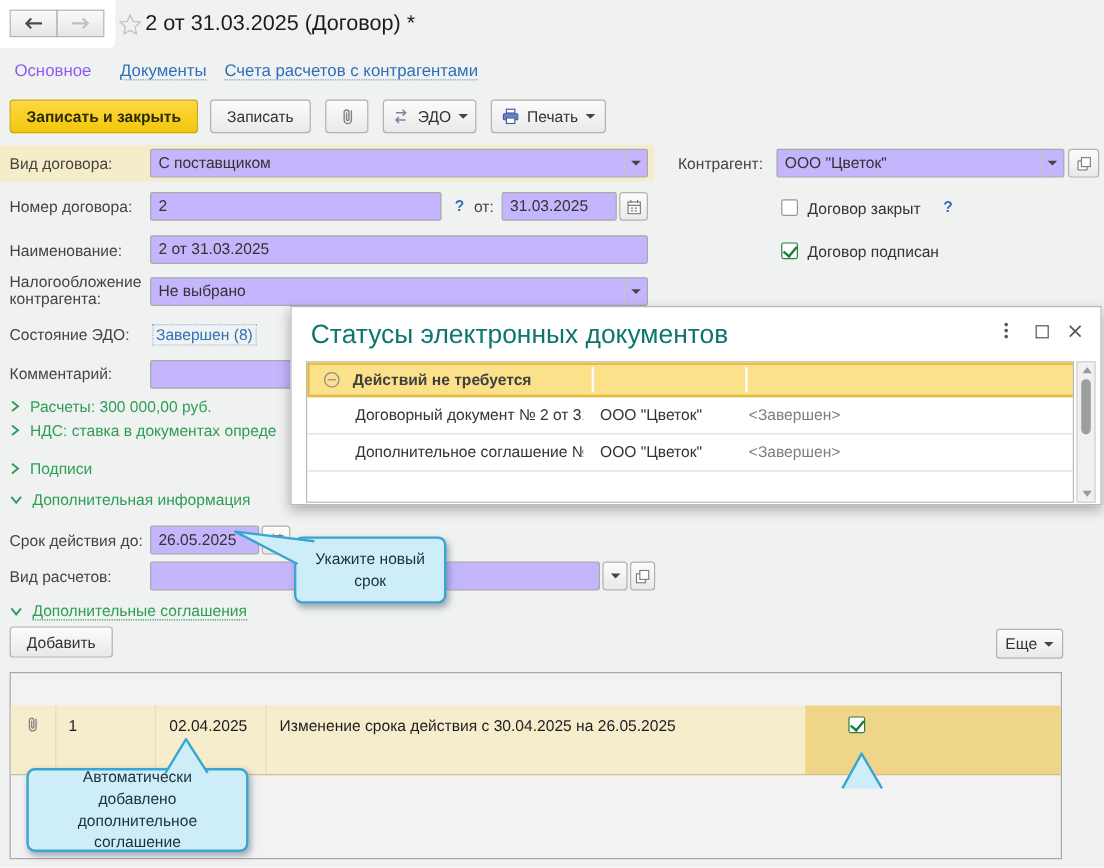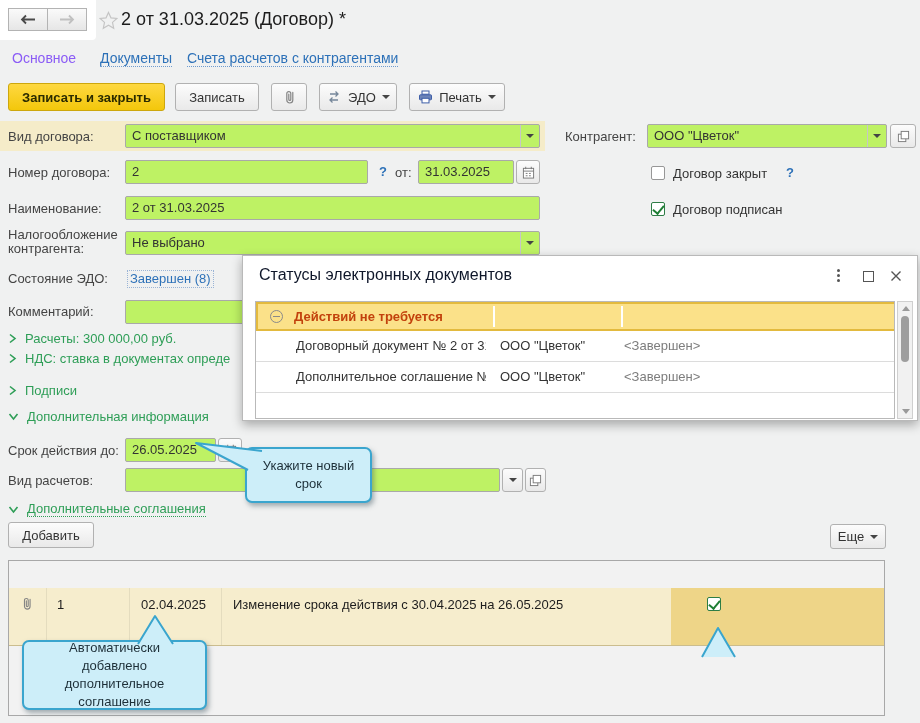--- a/index.html
+++ b/index.html
@@ -1,21 +1,21 @@
 <!DOCTYPE html>
 <html><head>
 <meta charset="utf-8">
 <style>
   html,body{margin:0;padding:0;}
   .app{position:relative;width:920px;height:723px;background:#f0f1f1;overflow:hidden;
        font-family:"Liberation Sans",sans-serif;font-size:13px;color:#333;}
 
   
   .lbl{position:absolute;color:#444;white-space:nowrap;}
-  .input{position:absolute;background:#bef264;border:1px solid #a9a9a9;border-radius:2px;
+  .input{position:absolute;background:#c4b5fd;border:1px solid #a9a9a9;border-radius:2px;
          line-height:22px;height:24px;box-sizing:border-box;padding:0 6px;white-space:nowrap;overflow:hidden;}
   .btn{position:absolute;background:linear-gradient(#fcfcfc,#e9e9e9);border:1px solid #b1b1b1;
        border-radius:3px;box-sizing:border-box;display:flex;align-items:center;justify-content:center;
        gap:6px;color:#333;cursor:default;}
   .btn-primary{background:linear-gradient(#fed841,#f3c70b);border:1px solid #cda70d;font-weight:bold;color:#2b2b00;}
   .dd-arrow{width:0;height:0;border-left:4px solid transparent;border-right:4px solid transparent;border-top:4px solid #444;}
   .combo-arrow{position:absolute;right:0;top:0;bottom:0;width:18px;border-left:1px solid #c6c6c6;
                display:flex;align-items:center;justify-content:center;}
   .checkbox{position:absolute;width:14px;height:14px;background:#fff;border:1px solid #979797;border-radius:2px;box-sizing:border-box;}
   .tick{position:absolute;left:3px;top:0px;width:5px;height:9px;border-right:2px solid #1e7e34;border-bottom:2px solid #1e7e34;transform:rotate(40deg);}
@@ -33,27 +33,27 @@
   .tab{position:absolute;top:50px;font-size:14px;white-space:nowrap;}
   .tab-active{color:#8b5cf6;}
   .tab-link{color:#2d71b8;border-bottom:1px dotted #6d9bd0;}
 
   
   .band{position:absolute;left:0;top:121px;width:545px;height:30px;background:#f5ecc9;}
 
   
   .popup{position:absolute;left:242px;top:255px;width:676px;height:166px;background:#fff;
          border:1px solid #b9b9b9;box-shadow:0 4px 10px rgba(0,0,0,.3);z-index:50;box-sizing:border-box;}
-  .popup-title{position:absolute;left:16px;top:10px;font-size:16px;color:#0f172a;white-space:nowrap;}
+  .popup-title{position:absolute;left:16px;top:10px;font-size:22px;color:#0f766e;white-space:nowrap;}
   .kebab{position:absolute;display:flex;flex-direction:column;gap:2px;}
   .kebab i{width:3px;height:3px;background:#555;border-radius:50%;}
   .maxbox{position:absolute;width:11px;height:11px;border:1px solid #555;box-sizing:border-box;}
   .ptable{position:absolute;left:12px;top:45px;width:640px;height:118px;border:1px solid #b9b9b9;box-sizing:border-box;background:#fff;overflow:hidden;}
   .pgroup{position:absolute;left:0;top:0;width:640px;height:29px;background:#fbe189;border:2px solid #e3ba3e;
-          box-sizing:border-box;display:flex;align-items:center;font-weight:bold;color:#c2410c;}
+          box-sizing:border-box;display:flex;align-items:center;font-weight:bold;color:#404040;}
   .psep{position:absolute;top:2px;bottom:2px;width:2px;background:#fff;}
   .prow{position:absolute;left:0;width:638px;height:31px;border-bottom:1px solid #dcdcdc;box-sizing:border-box;}
   .prow span{position:absolute;top:7px;white-space:nowrap;overflow:hidden;}
   .pstatus{color:#7d7d7d;}
   .pscroll{position:absolute;left:654px;top:45px;width:16px;height:118px;background:#f1f1f1;border:1px solid #cfcfcf;box-sizing:border-box;}
   .tri-up{position:absolute;left:4px;top:4px;width:0;height:0;border-left:4px solid transparent;border-right:4px solid transparent;border-bottom:5px solid #9a9a9a;}
   .tri-down{position:absolute;left:4px;bottom:4px;width:0;height:0;border-left:4px solid transparent;border-right:4px solid transparent;border-top:5px solid #9a9a9a;}
   .thumb{position:absolute;left:3px;top:14px;width:8px;height:46px;background:#9e9e9e;border-radius:4px;}
 
   

